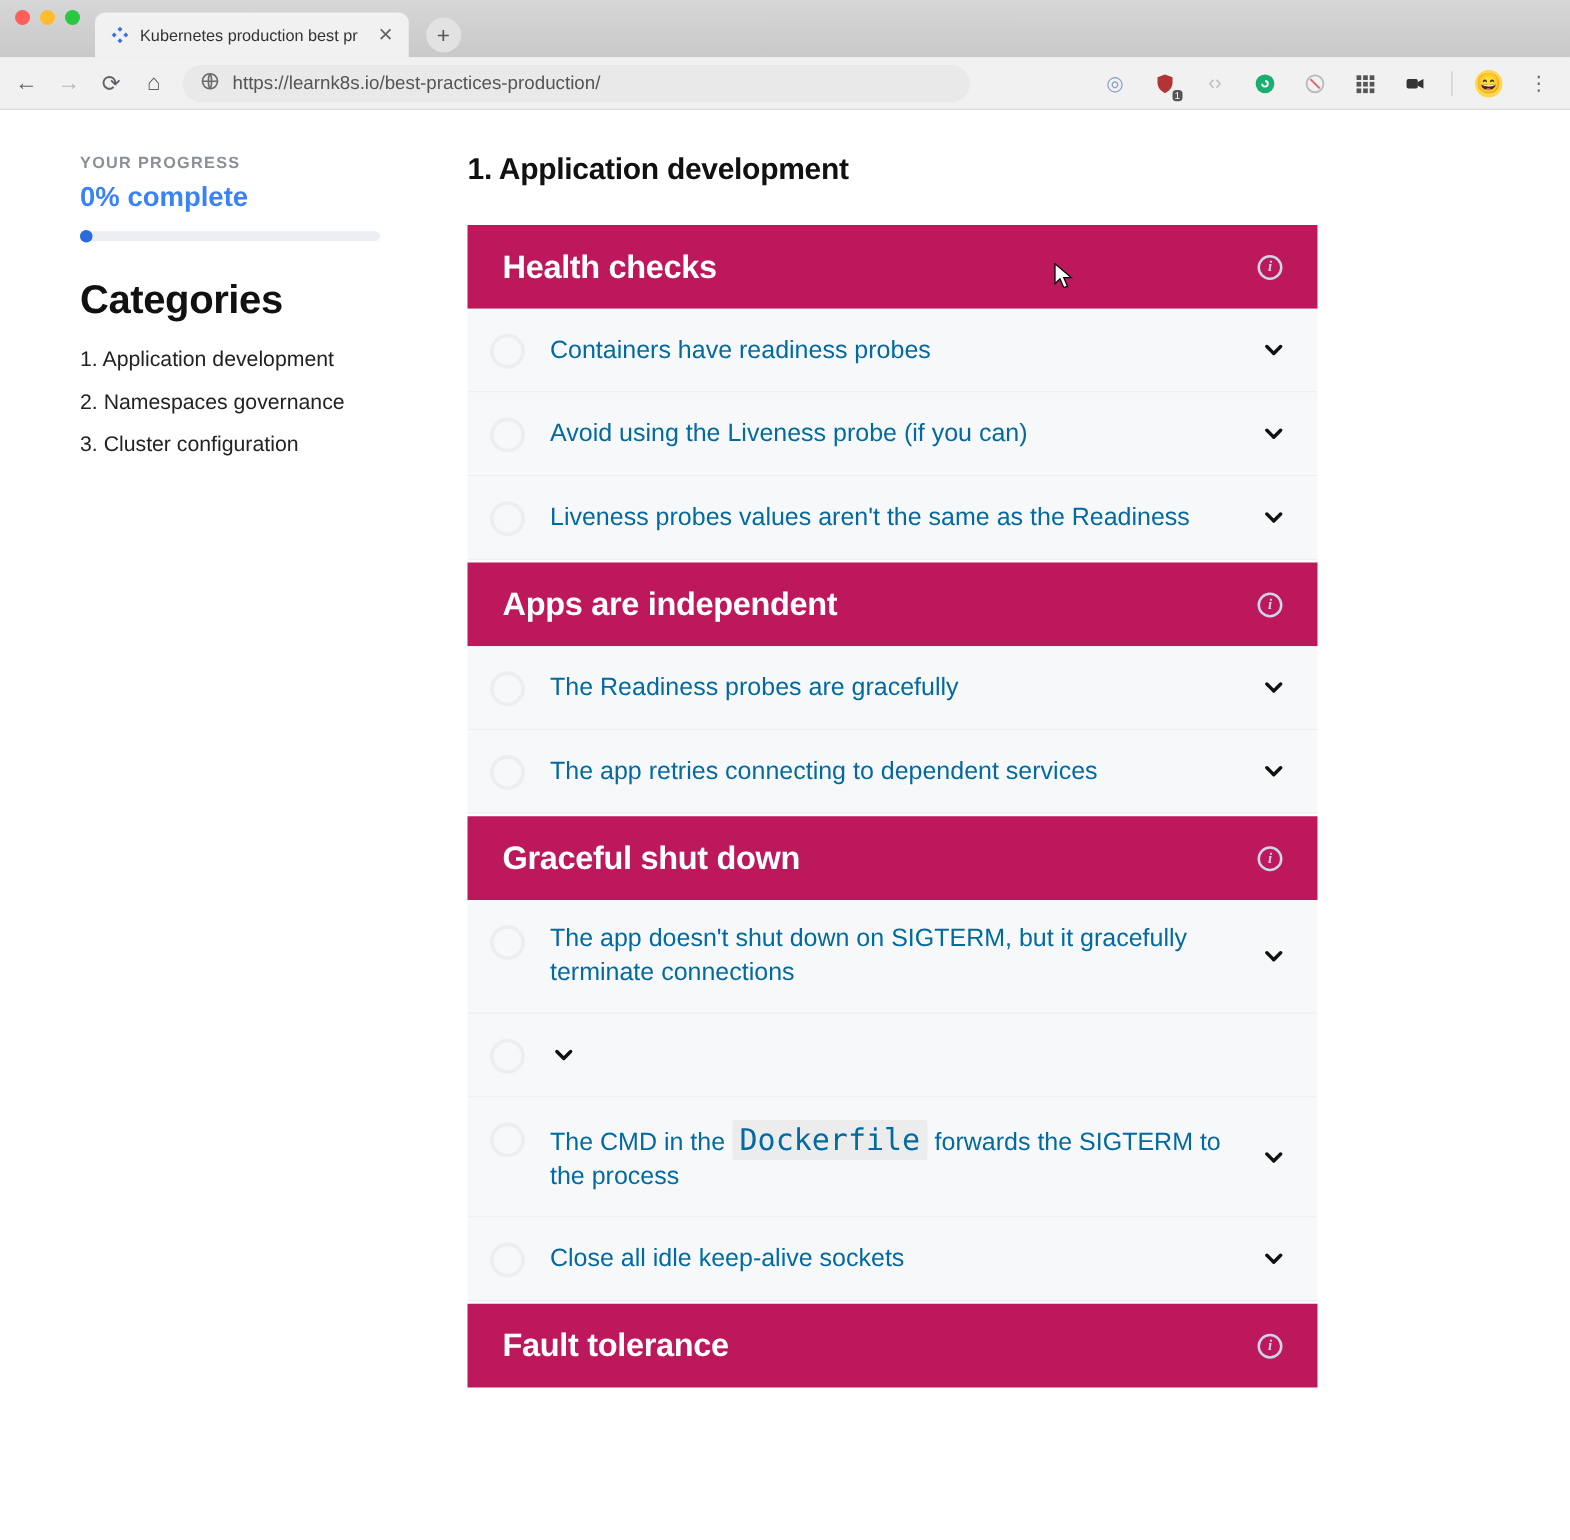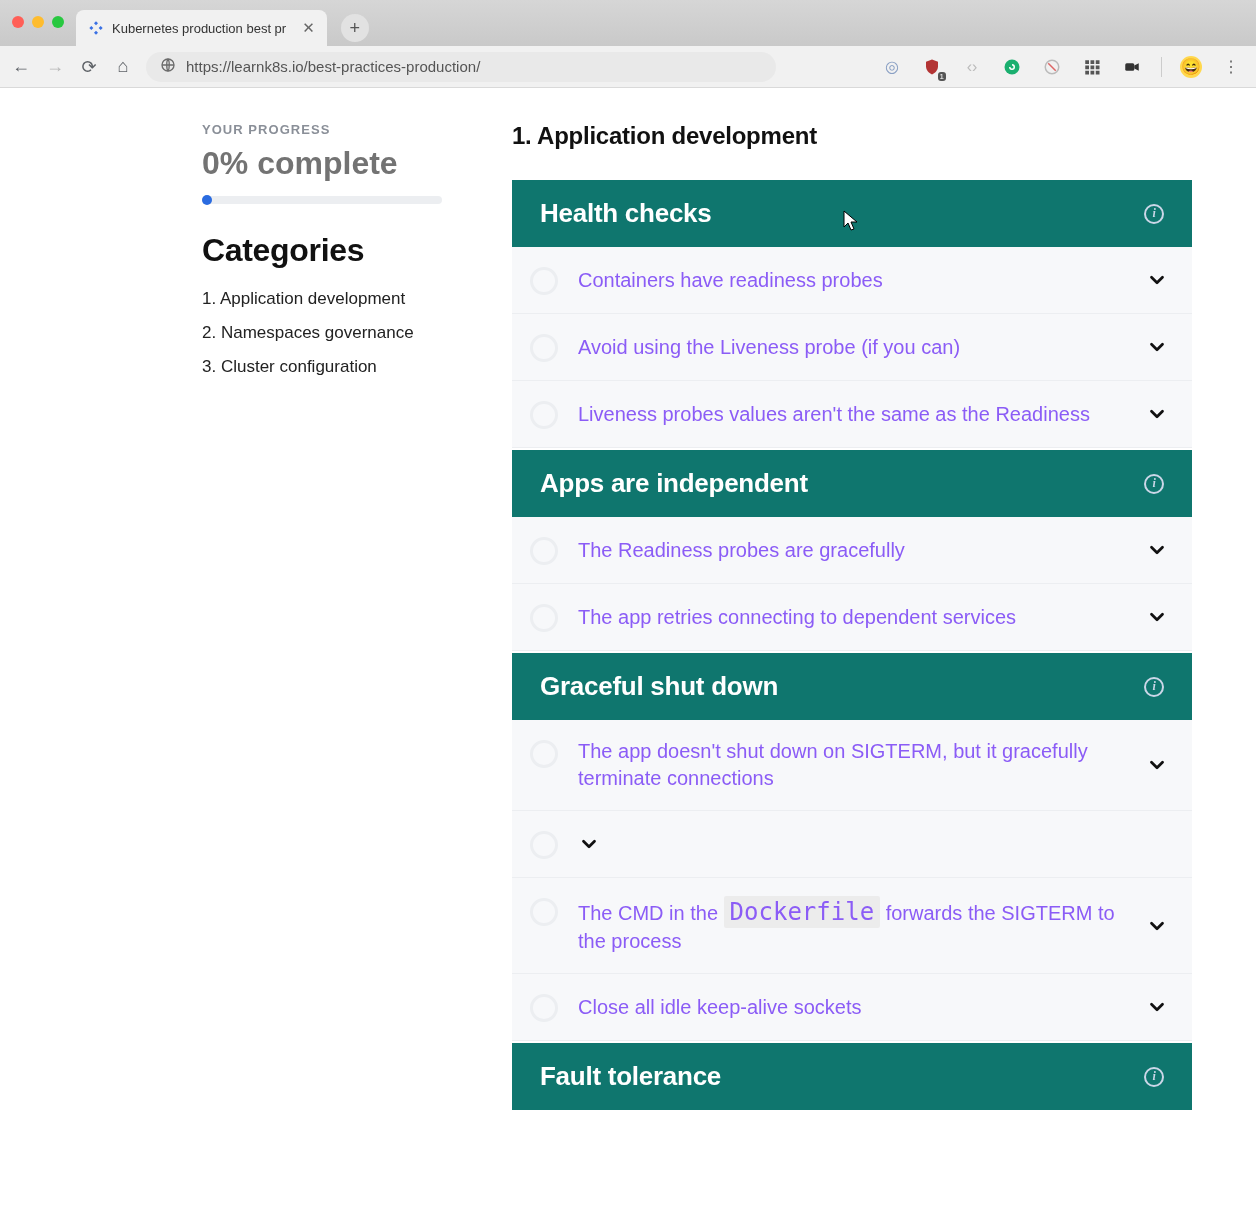--- a/index.html
+++ b/index.html
@@ -1,19 +1,19 @@
 <!DOCTYPE html>
 <html><head>
 <meta charset="utf-8">
 <style>
   * { box-sizing: border-box; margin: 0; padding: 0; }
   body { font-family: -apple-system, BlinkMacSystemFont, "Segoe UI", Helvetica, Arial, sans-serif; background: #fff; width: 1256px; height: 1232px; overflow: hidden; }
 
   
-  .chrome-top { background: linear-gradient(#d6d6d6,#c9c9c9); height: 46px; display:flex; align-items:flex-end; padding-left:12px; }
+  .chrome-top { background: linear-gradient(#d6d6d6,#c9c9c9); height: 46px; display:flex; padding-left:12px; }
   .traffic { display:flex; gap:8px; align-items:center; padding-bottom:18px; padding-right:12px;}
   .dot { width:12px; height:12px; border-radius:50%; }
   .dot.red{background:#ff5f57;} .dot.yellow{background:#febc2e;} .dot.green{background:#28c840;}
   .tabs { display:flex; align-items:flex-end; height:100%; }
   .tab { background:#f1f1f1; height:36px; border-top-left-radius:8px; border-top-right-radius:8px; display:flex; align-items:center; padding:0 12px; gap:8px; font-size:13px; color:#333; min-width:240px; position:relative;}
   .tab .favicon { width:16px; height:16px; display:flex; align-items:center; justify-content:center; color:#3970e4; }
   .tab .close { color:#666; font-size:15px; margin-left:8px; }
   .newtab { width:28px; height:28px; border-radius:50%; background:#e2e2e2; display:flex; align-items:center; justify-content:center; margin-left:14px; margin-bottom:4px; color:#555; font-size:18px;}
   .chrome-bar { background:#f1f1f1; height:42px; border-bottom:1px solid #d9d9d9; display:flex; align-items:center; padding:0 10px; gap:12px;}
   .nav-icn { color:#5f6368; font-size:18px; width:22px; text-align:center; }
@@ -23,39 +23,39 @@
   .ext-row { display:flex; align-items:center; gap:18px; margin-left:auto; padding-right:4px;}
   .ext { width:22px; height:22px; display:flex; align-items:center; justify-content:center; font-size:16px; color:#666;}
   .ext.shield{color:#b33434;position:relative;}
   .ext.shield .badge{position:absolute;bottom:-3px;right:-3px;background:#555;color:#fff;font-size:8px;border-radius:3px;padding:0 2px;}
   .ext.green{color:#1aaf6f;}
   .ext.grid{color:#555;}
   .ext.face{width:22px;height:22px;border-radius:50%;background:#ffd84d;display:flex;align-items:center;justify-content:center;}
   .vline{width:1px;height:20px;background:#ccc;}
 
   
-  .page { display:flex; padding:34px 64px 0 64px; gap:70px;justify-content:flex-end; }
+  .page { display:flex; padding:34px 36px 0 64px; gap:70px; }
   .sidebar { width:240px; flex-shrink:0; }
   .prog-label { font-size:13px; letter-spacing:0.08em; color:#8a8f98; font-weight:600; }
-  .prog-value { font-size:32px; font-weight:800; color:#737373; margin-top:8px; }
+  .prog-value { font-size:22px; font-weight:800; color:#3b82f6; margin-top:8px; }
   .prog-track { margin-top:14px; height:8px; background:#eceef1; border-radius:5px; position:relative;}
   .prog-dot{ position:absolute; left:0; top:-1px; width:10px;height:10px;border-radius:50%;background:#2a6be0;}
   .cats-title{ font-size:32px; font-weight:800; color:#111; margin-top:28px; letter-spacing:-0.01em;}
   .cat-list{ list-style:none; margin-top:20px; display:flex; flex-direction:column; gap:14px;}
   .cat-list li{ font-size:17px; color:#222; }
 
   .main { flex:1; max-width:680px;}
   .page-title{ font-size:24px; font-weight:800; color:#111; letter-spacing:-0.01em;}
   .sections{ margin-top:30px; display:flex; flex-direction:column; }
-  .sec-head{ background:#0f766e; color:#fff; padding:18px 28px; display:flex; align-items:center; justify-content:space-between; font-size:26px; font-weight:800; letter-spacing:-0.01em; margin-top:2px;}
+  .sec-head{ background:#be185d; color:#fff; padding:18px 28px; display:flex; align-items:center; justify-content:space-between; font-size:26px; font-weight:800; letter-spacing:-0.01em; margin-top:2px;}
   .sec-head:first-child{margin-top:0;}
   .info-icn{ width:20px;height:20px;border:2px solid #cbd7e8;border-radius:50%;display:flex;align-items:center;justify-content:center;font-size:12px;color:#cbd7e8;font-weight:700;font-family:Georgia,serif;font-style:italic;}
   .item{ background:#f7f8fa; border-bottom:1px solid #eceef1; padding:18px 24px 18px 18px; display:flex; align-items:center; gap:20px;}
   .item .check{ width:28px;height:28px;border-radius:50%;border:3px solid #eceef1;flex-shrink:0; align-self:flex-start; margin-top:2px;}
-  .item .label{ flex:1; color:#8b5cf6; font-size:20px; line-height:1.35; }
+  .item .label{ flex:1; color:#0369a1; font-size:20px; line-height:1.35; }
   .item .label .code{ font-family: ui-monospace,Menlo,Consolas,monospace; background:#ececec; padding:2px 6px; border-radius:2px; font-size:24px;}
   .item .chev{ color:#111; flex-shrink:0; }
   .item .chev svg{display:block;}
 
   .cursor{ position:absolute; left:843px; top:210px; pointer-events:none;}
 </style>
 </head>
 <body>
 
 <div class="chrome-top">

